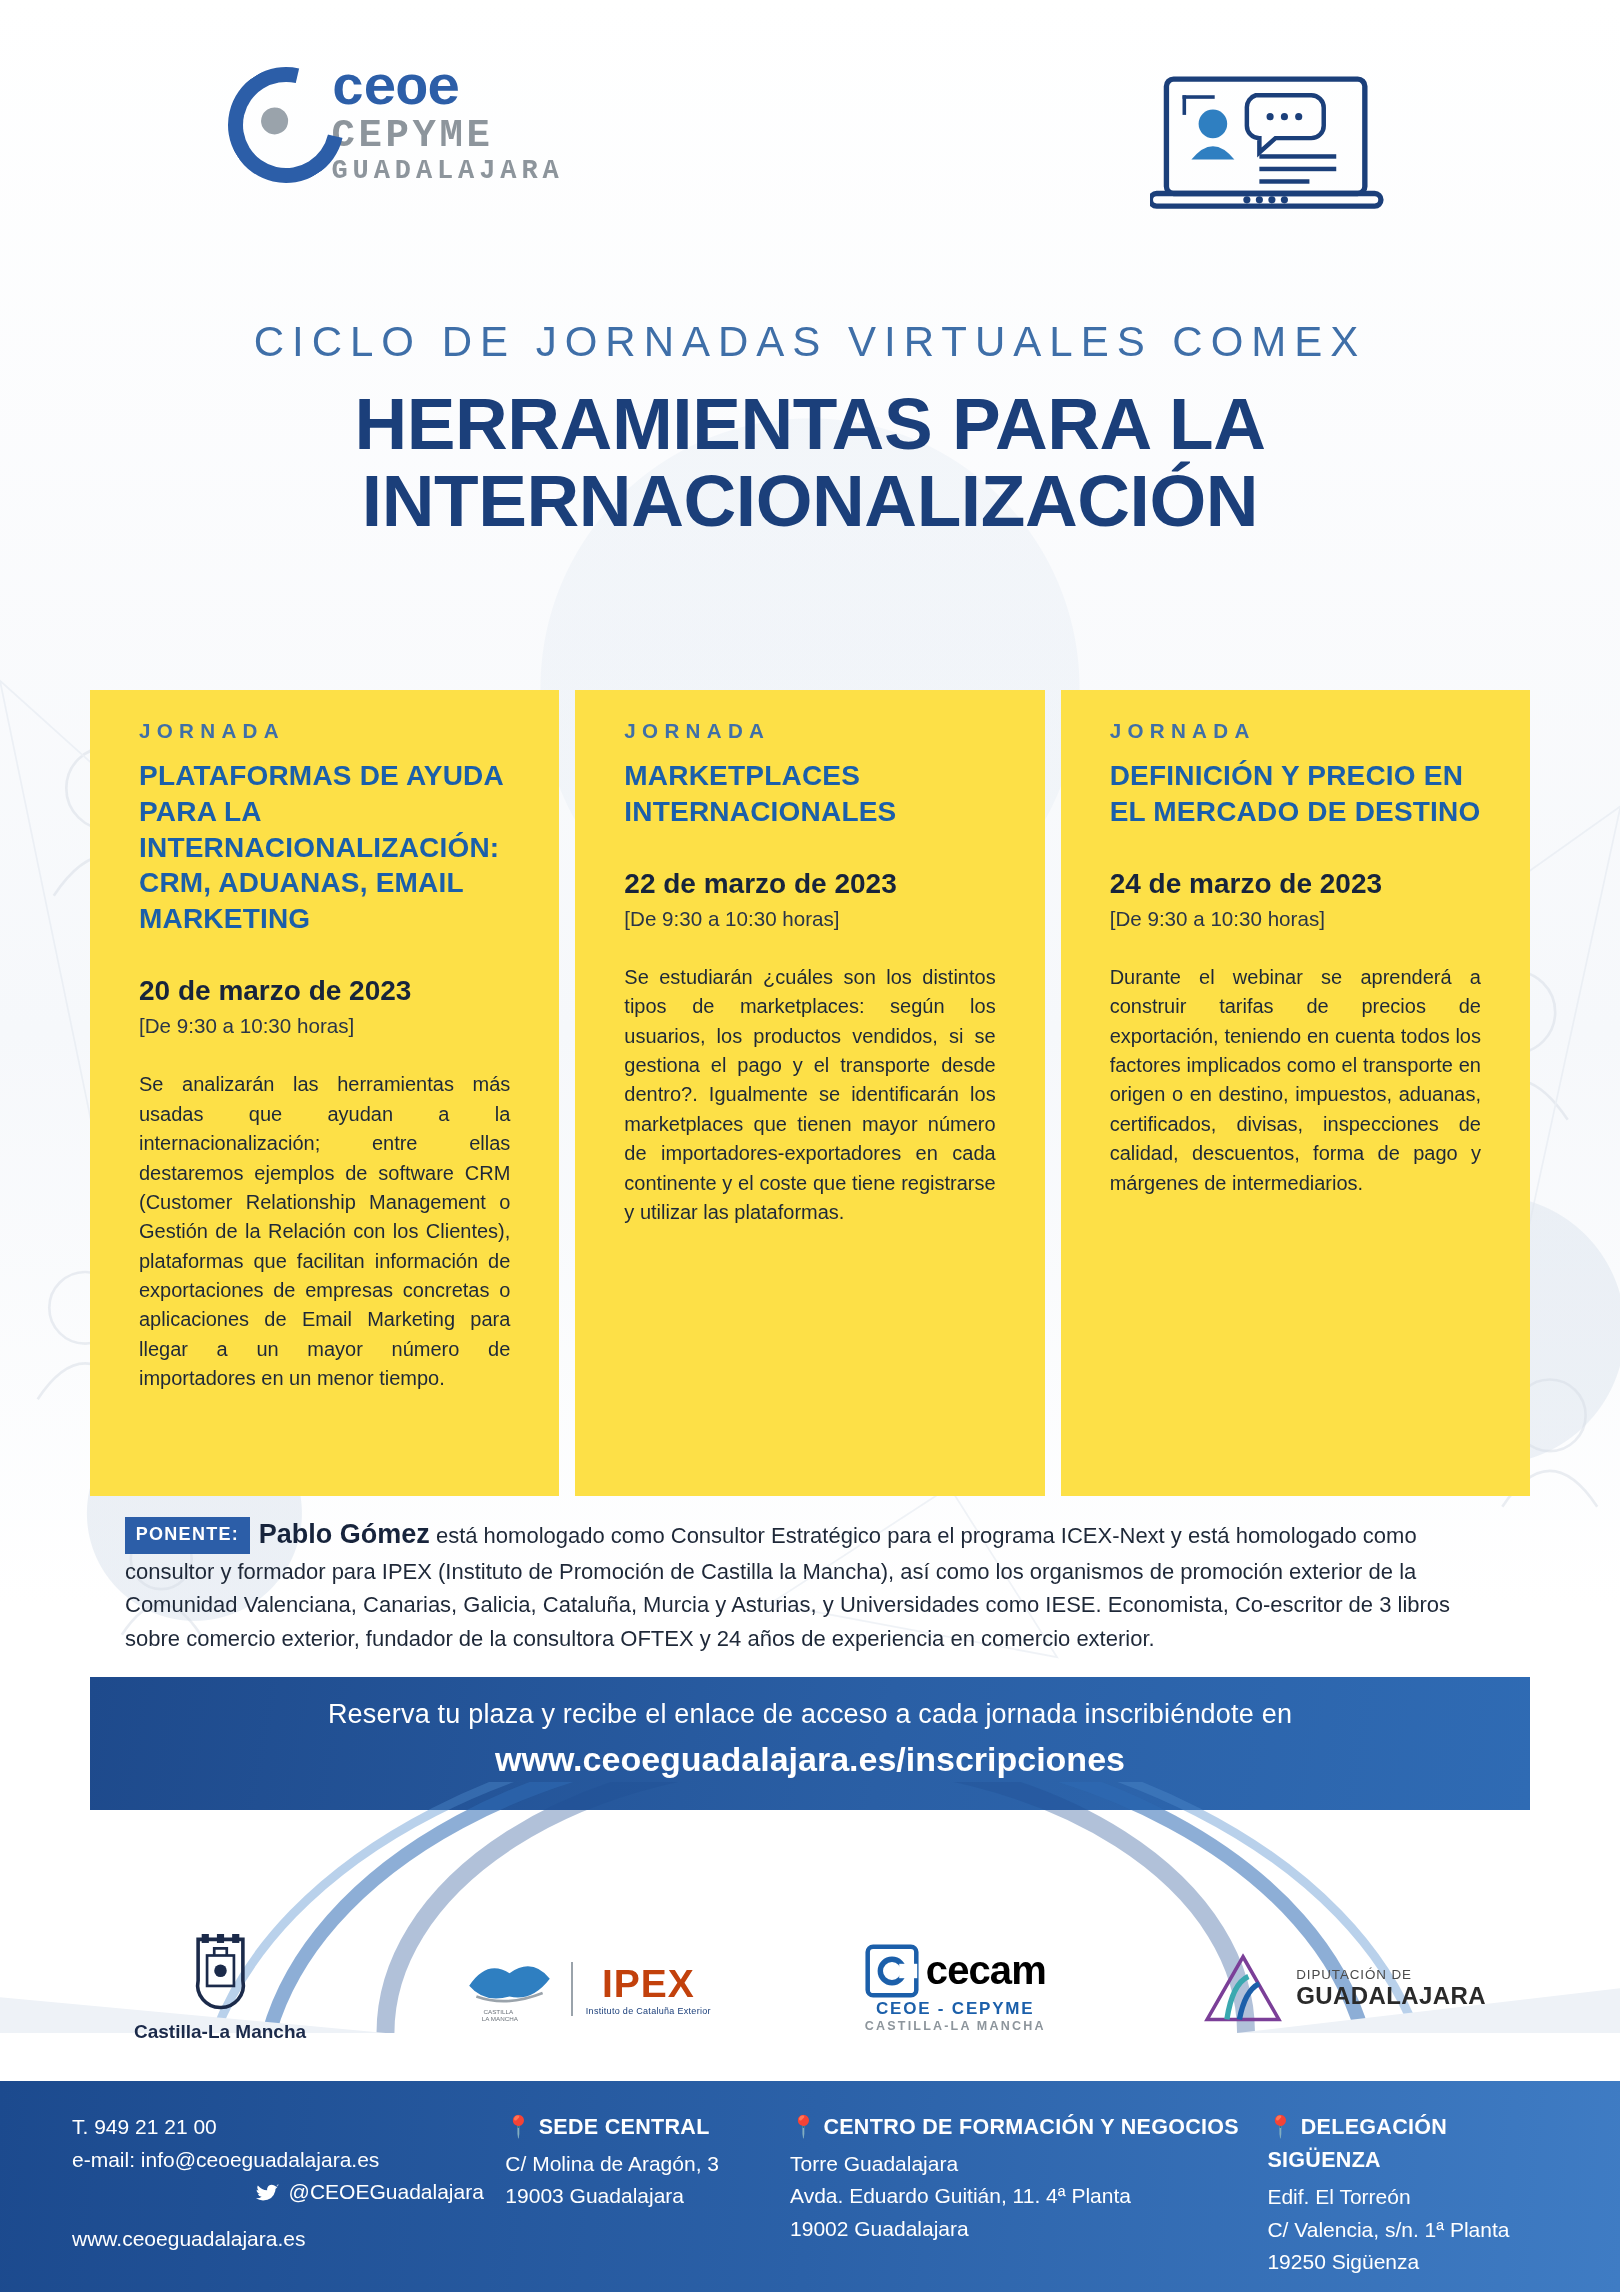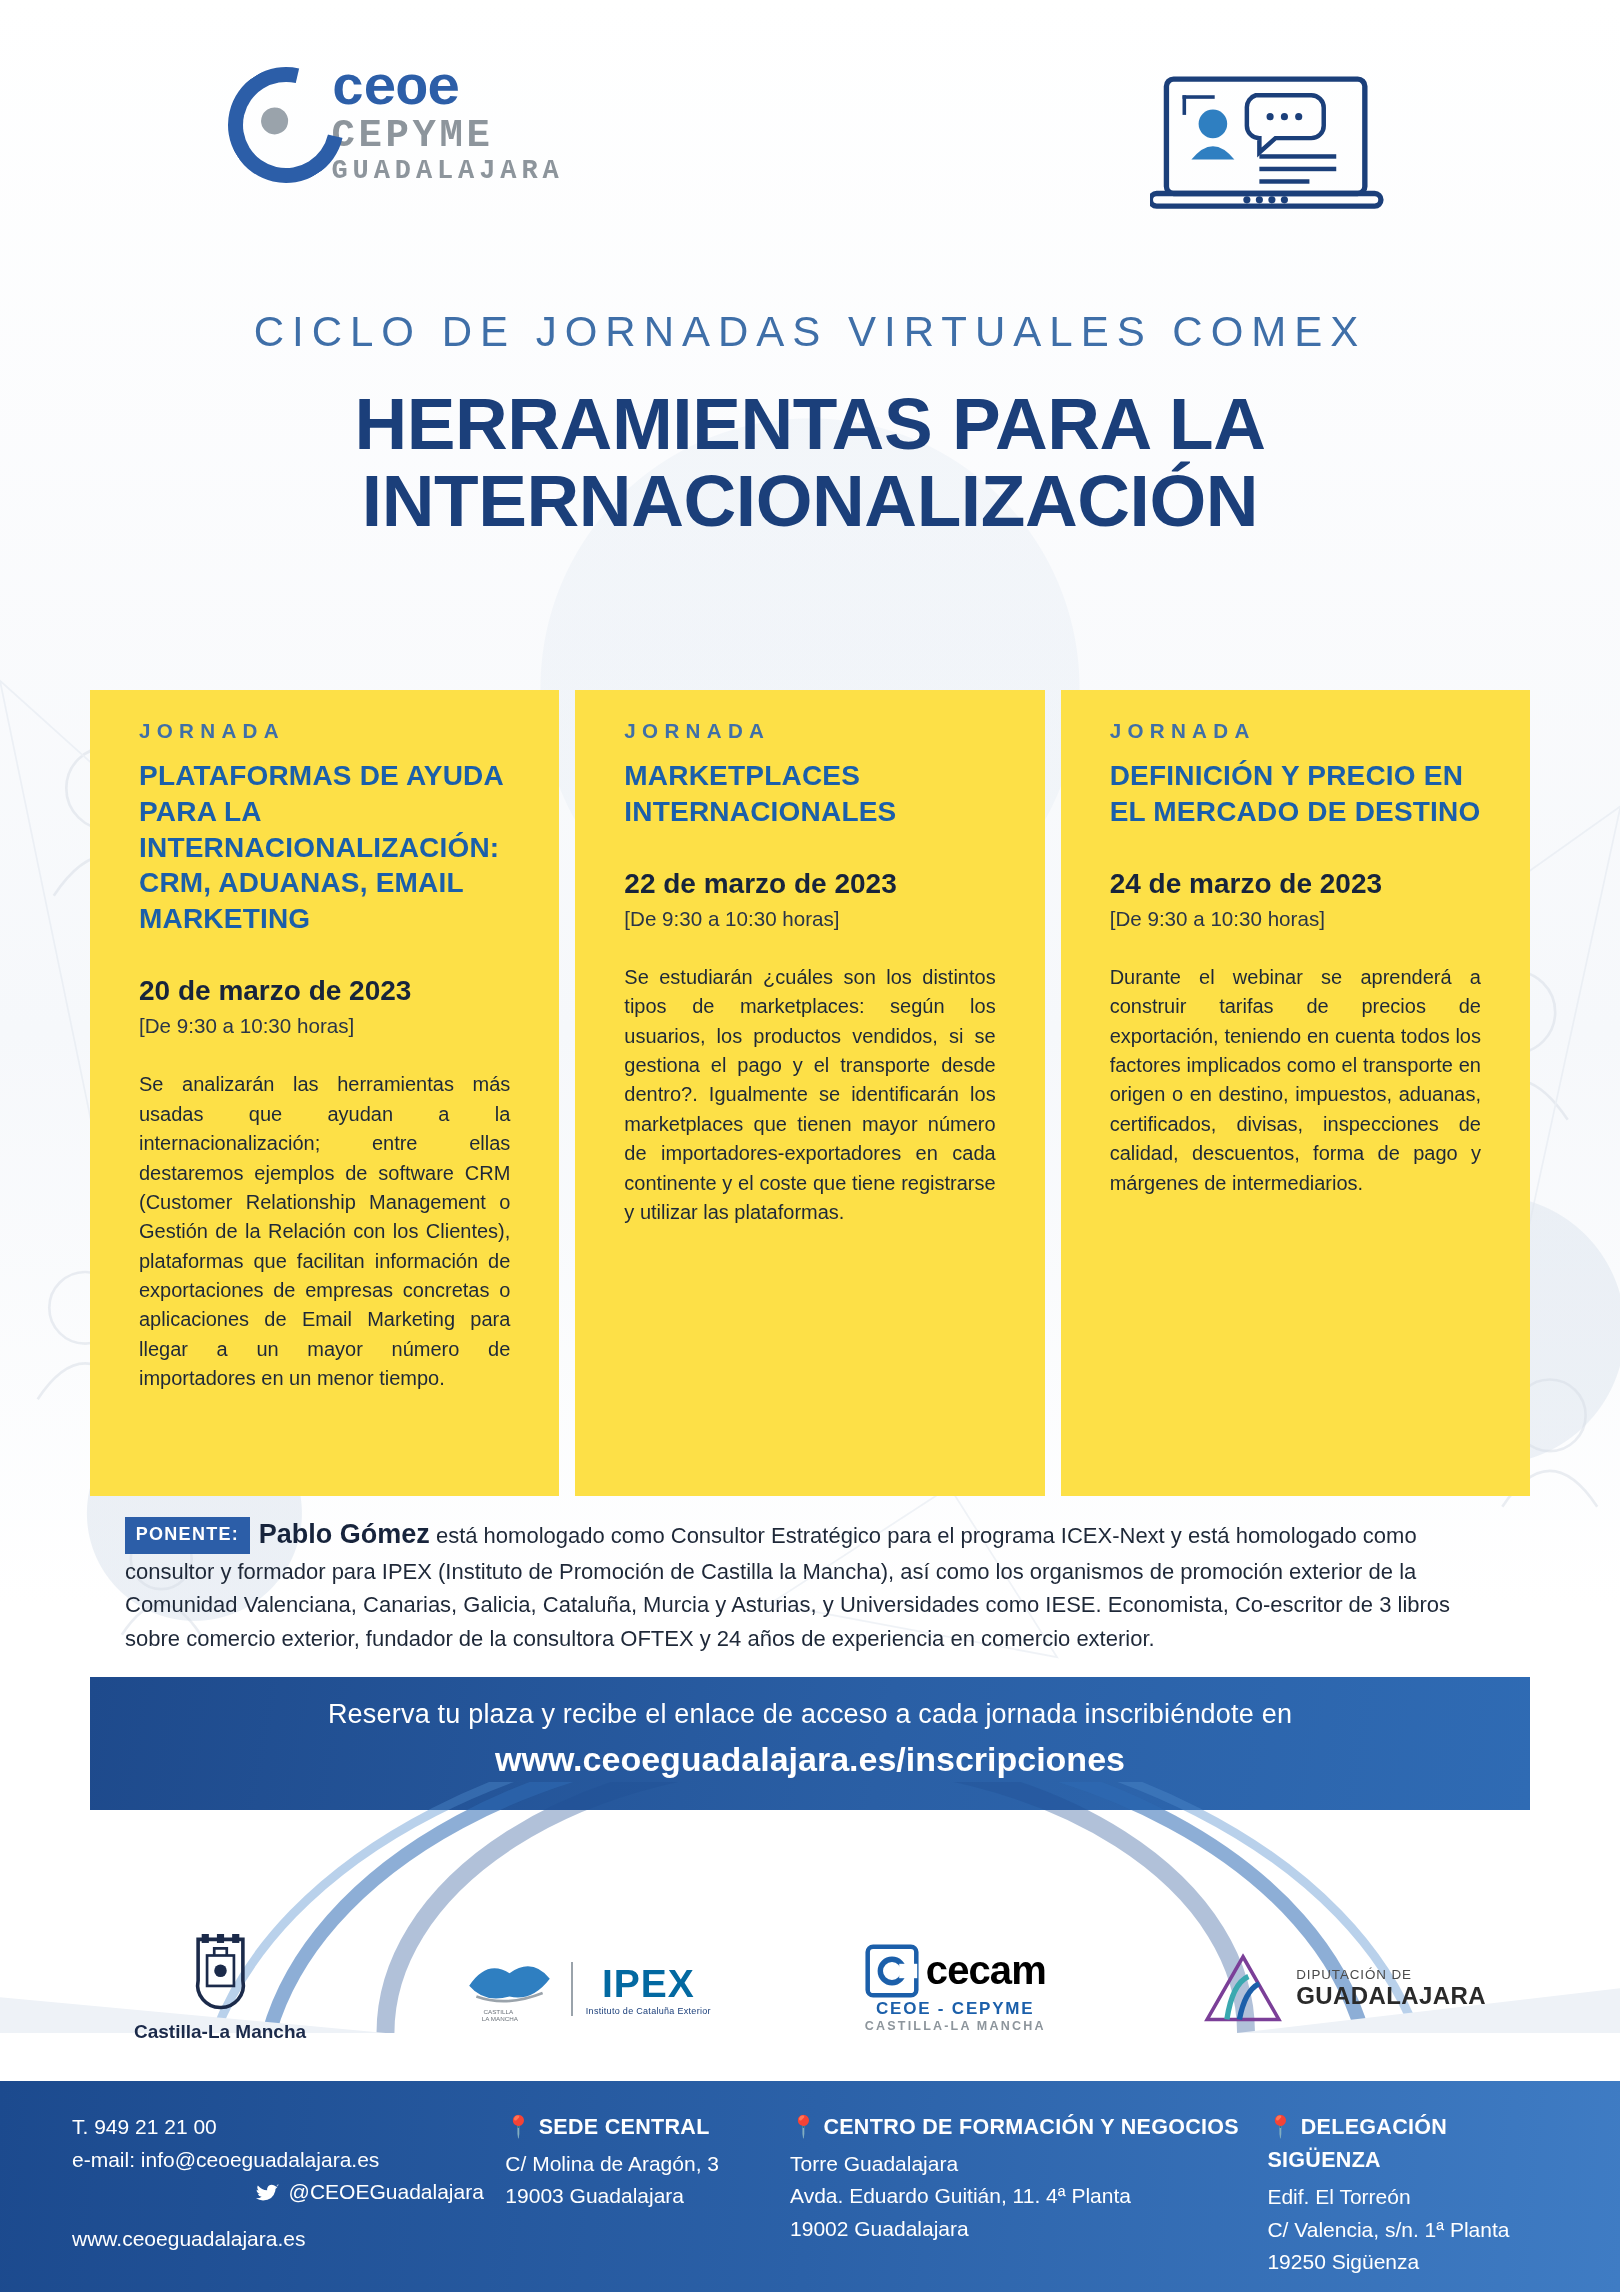--- a/index.html
+++ b/index.html
@@ -88,21 +88,21 @@
     line-height: 1.1;
   }
   .webinar-icon {
     position: absolute;
     right: 228px; top: 9px;
   }
 
   
   .eyebrow {
     position: absolute;
-    top: 308px; left: 0; right: 0;
+    top: 318px; left: 0; right: 0;
     text-align: center;
     font-size: 42px;
     letter-spacing: 8px;
     color: #3f6fa8;
     font-weight: 400;
   }
   .main-title {
     position: absolute;
     top: 385px; left: 0; right: 0;
     text-align: center;
@@ -259,21 +259,21 @@
   }
   .cecam-sub2 {
     font-size: 12.5px;
     font-weight: bold;
     color: #8d959c;
     letter-spacing: 2.2px;
   }
   .dip-txt1 { font-size: 13.4px; color: #4a4a4a; letter-spacing: 0.9px; }
   .dip-txt2 { font-size: 24px; font-weight: bold; color: #2a2a2a; letter-spacing: 0.4px; }
   .ipex-word {
-    font-size: 39px; font-weight: bold; color: #0369a1; letter-spacing: 0.9px;
+    font-size: 39px; font-weight: bold; color: #c2410c; letter-spacing: 0.9px;
   }
   .ipex-sub { font-size: 9px; color: #1b3f7a; letter-spacing: 0.3px; }
 
   
   .footer {
     position: absolute;
     left: 0; right: 0; bottom: 0;
     height: 212px;
     background: linear-gradient(95deg, #1c4a8e 0%, #2b61a8 50%, #3f7cc4 100%);
     color: #ffffff;

